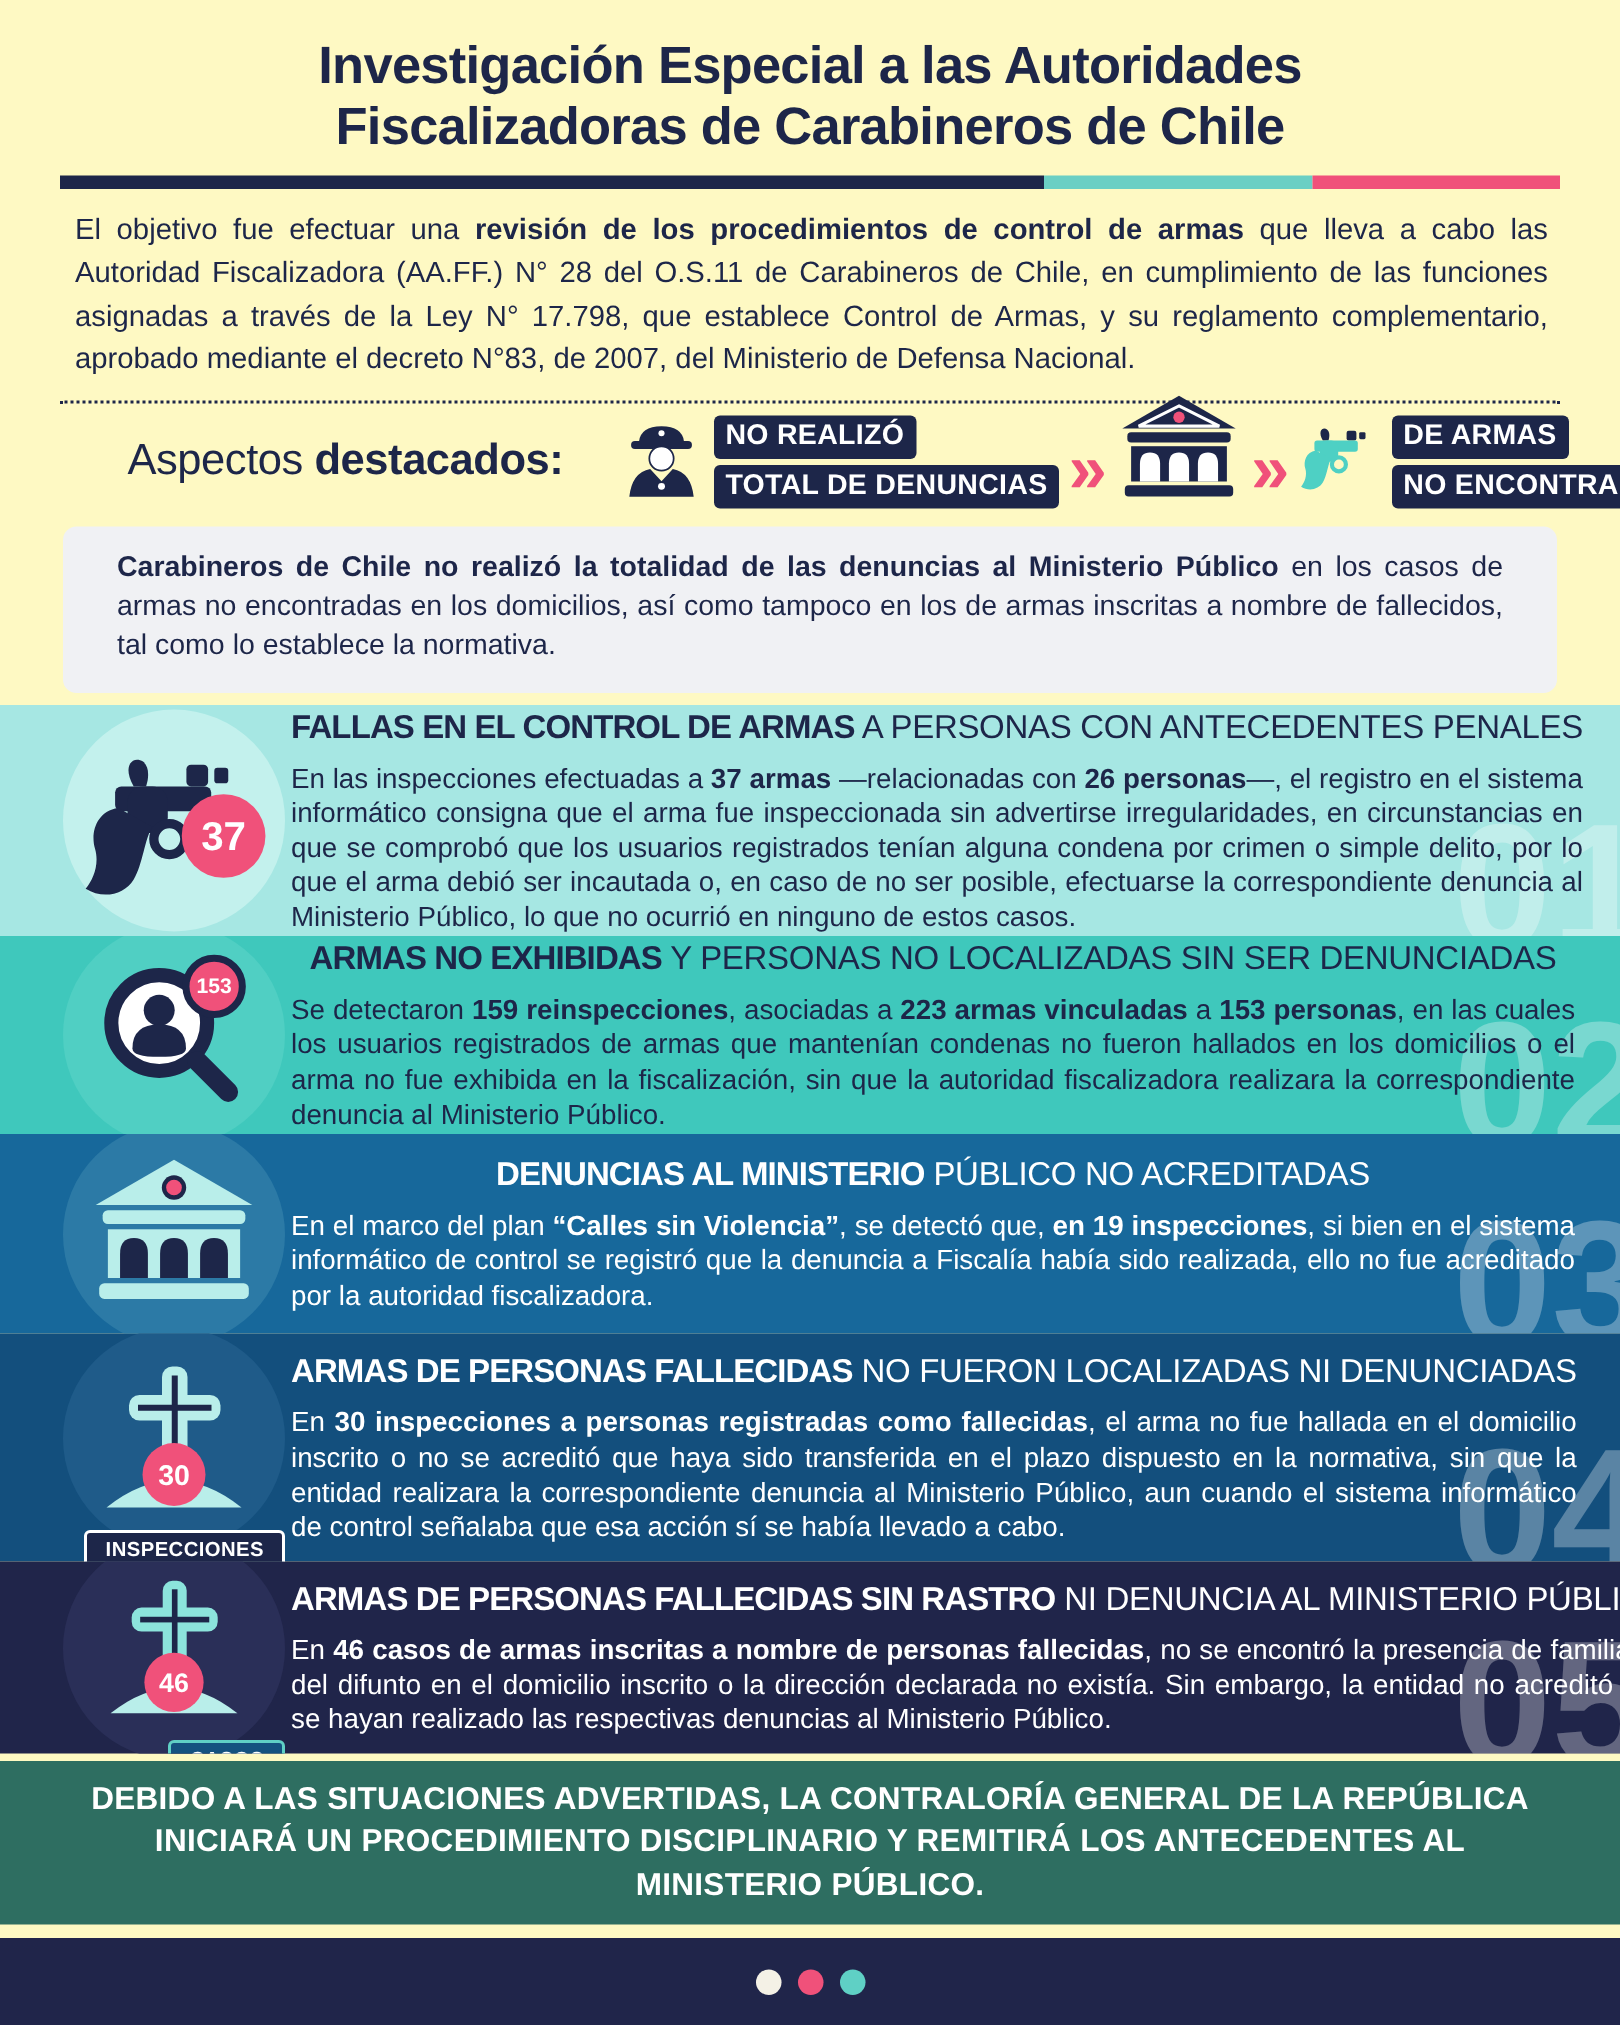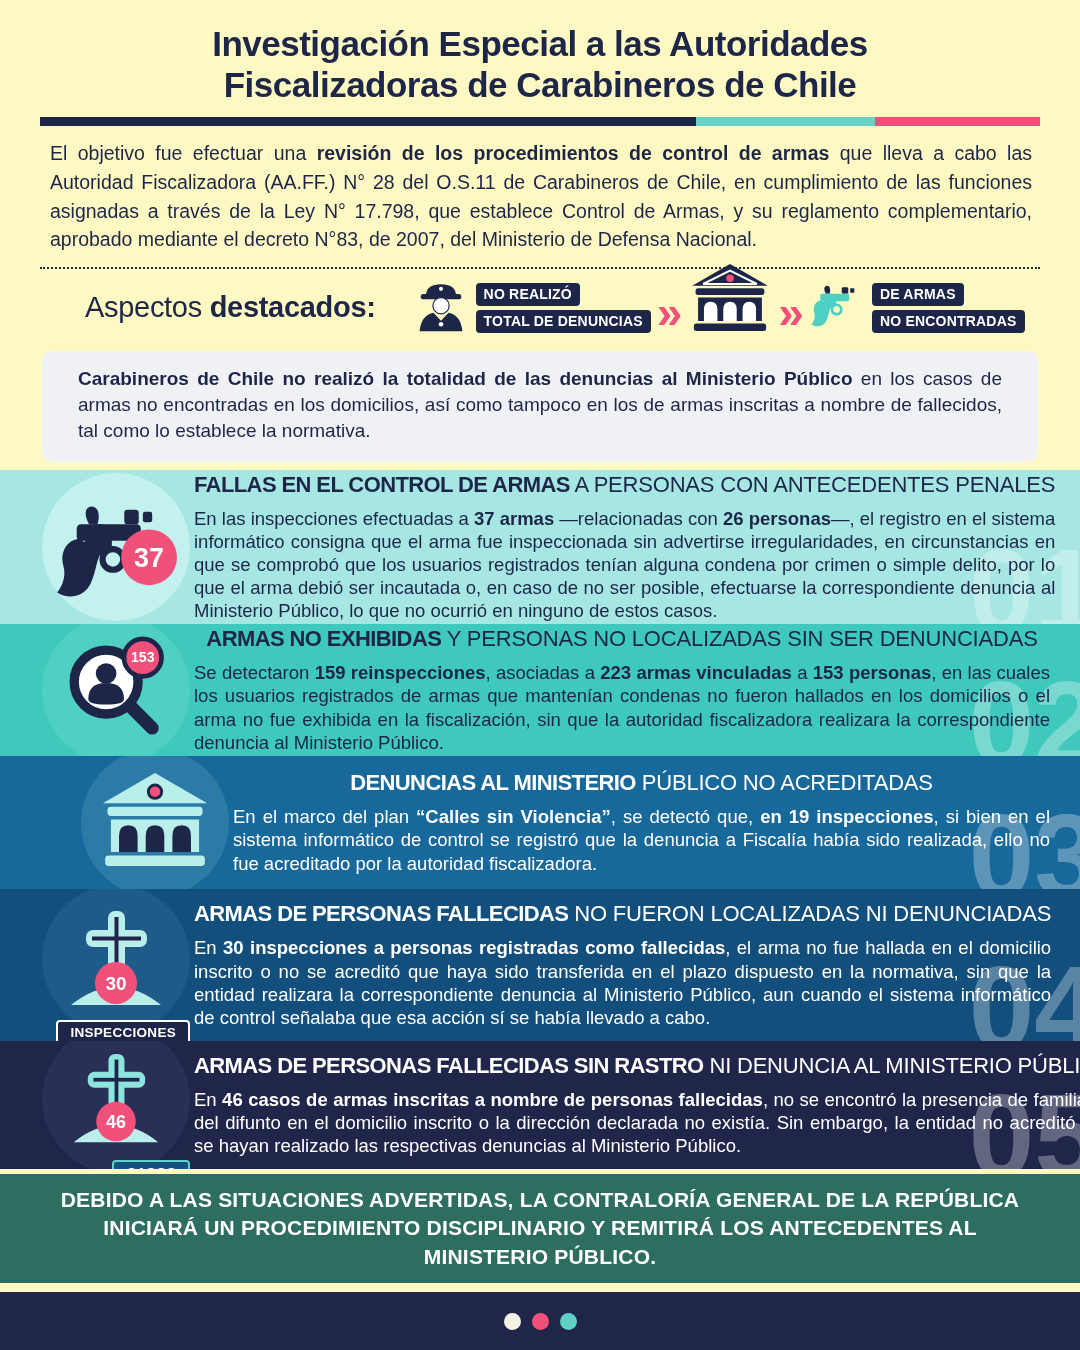--- a/index.html
+++ b/index.html
@@ -35,35 +35,35 @@
   .intro{
     margin:13px 48px 0 50px;font-size:19.5px;line-height:1.47;text-align:justify;
   }
   .dotted{margin:13px 40px 0;border-top:2px dotted var(--navy);height:0;}
   
   .aspectos{display:flex;align-items:center;margin:4px 40px 0 85px;height:76px;}
   .aspectos-label{font-size:29px;letter-spacing:-0.3px;white-space:nowrap;margin-right:36px;}
   .flow{display:flex;align-items:center;}
   .badge-stack{display:flex;flex-direction:column;align-items:flex-start;gap:4px;margin-left:6px;}
   .pill{
-    background:var(--navy);color:#fff;font-weight:700;font-size:14px;letter-spacing:0.2px;
+    background:var(--navy);color:#fff;font-weight:700;font-size:19px;letter-spacing:0.2px;
     padding:3px 8px 4px;border-radius:4px;white-space:nowrap;
   }
   .chev{color:var(--pink);font-weight:700;font-size:46px;line-height:0.6;margin:10px 6px 0;}
   .flow svg{display:block;}
   
   .hbox{
     margin:8px 42px 0;background:var(--boxgray);border-radius:9px;
     padding:15px 36px 17px;font-size:19px;line-height:1.38;text-align:justify;
   }
   
   .sec{position:relative;display:flex;overflow:hidden;}
   .sec1{background:var(--s1);height:168px;margin-top:8px;}
   .sec2{background:var(--s2);height:143px;}
-  .sec3{background:var(--s3);height:145px;color:#fff;padding-left:39px;}
+  .sec3{background:var(--s3);height:145px;color:#fff;}
   .sec4{background:var(--s4);height:165px;color:#fff;}
   .sec5{background:var(--s5);height:139px;color:#fff;}
   .icon-col{width:190px;flex:none;display:flex;flex-direction:column;align-items:flex-end;justify-content:center;position:relative;z-index:1;}
   .icon-circle{
     width:148px;height:148px;border-radius:50%;flex:none;
     display:flex;align-items:center;justify-content:center;
   }
   .sec1 .icon-circle{background:var(--s1c);}
   .sec2 .icon-circle{background:var(--s2c);}
   .sec3 .icon-circle{background:var(--s3c);}

